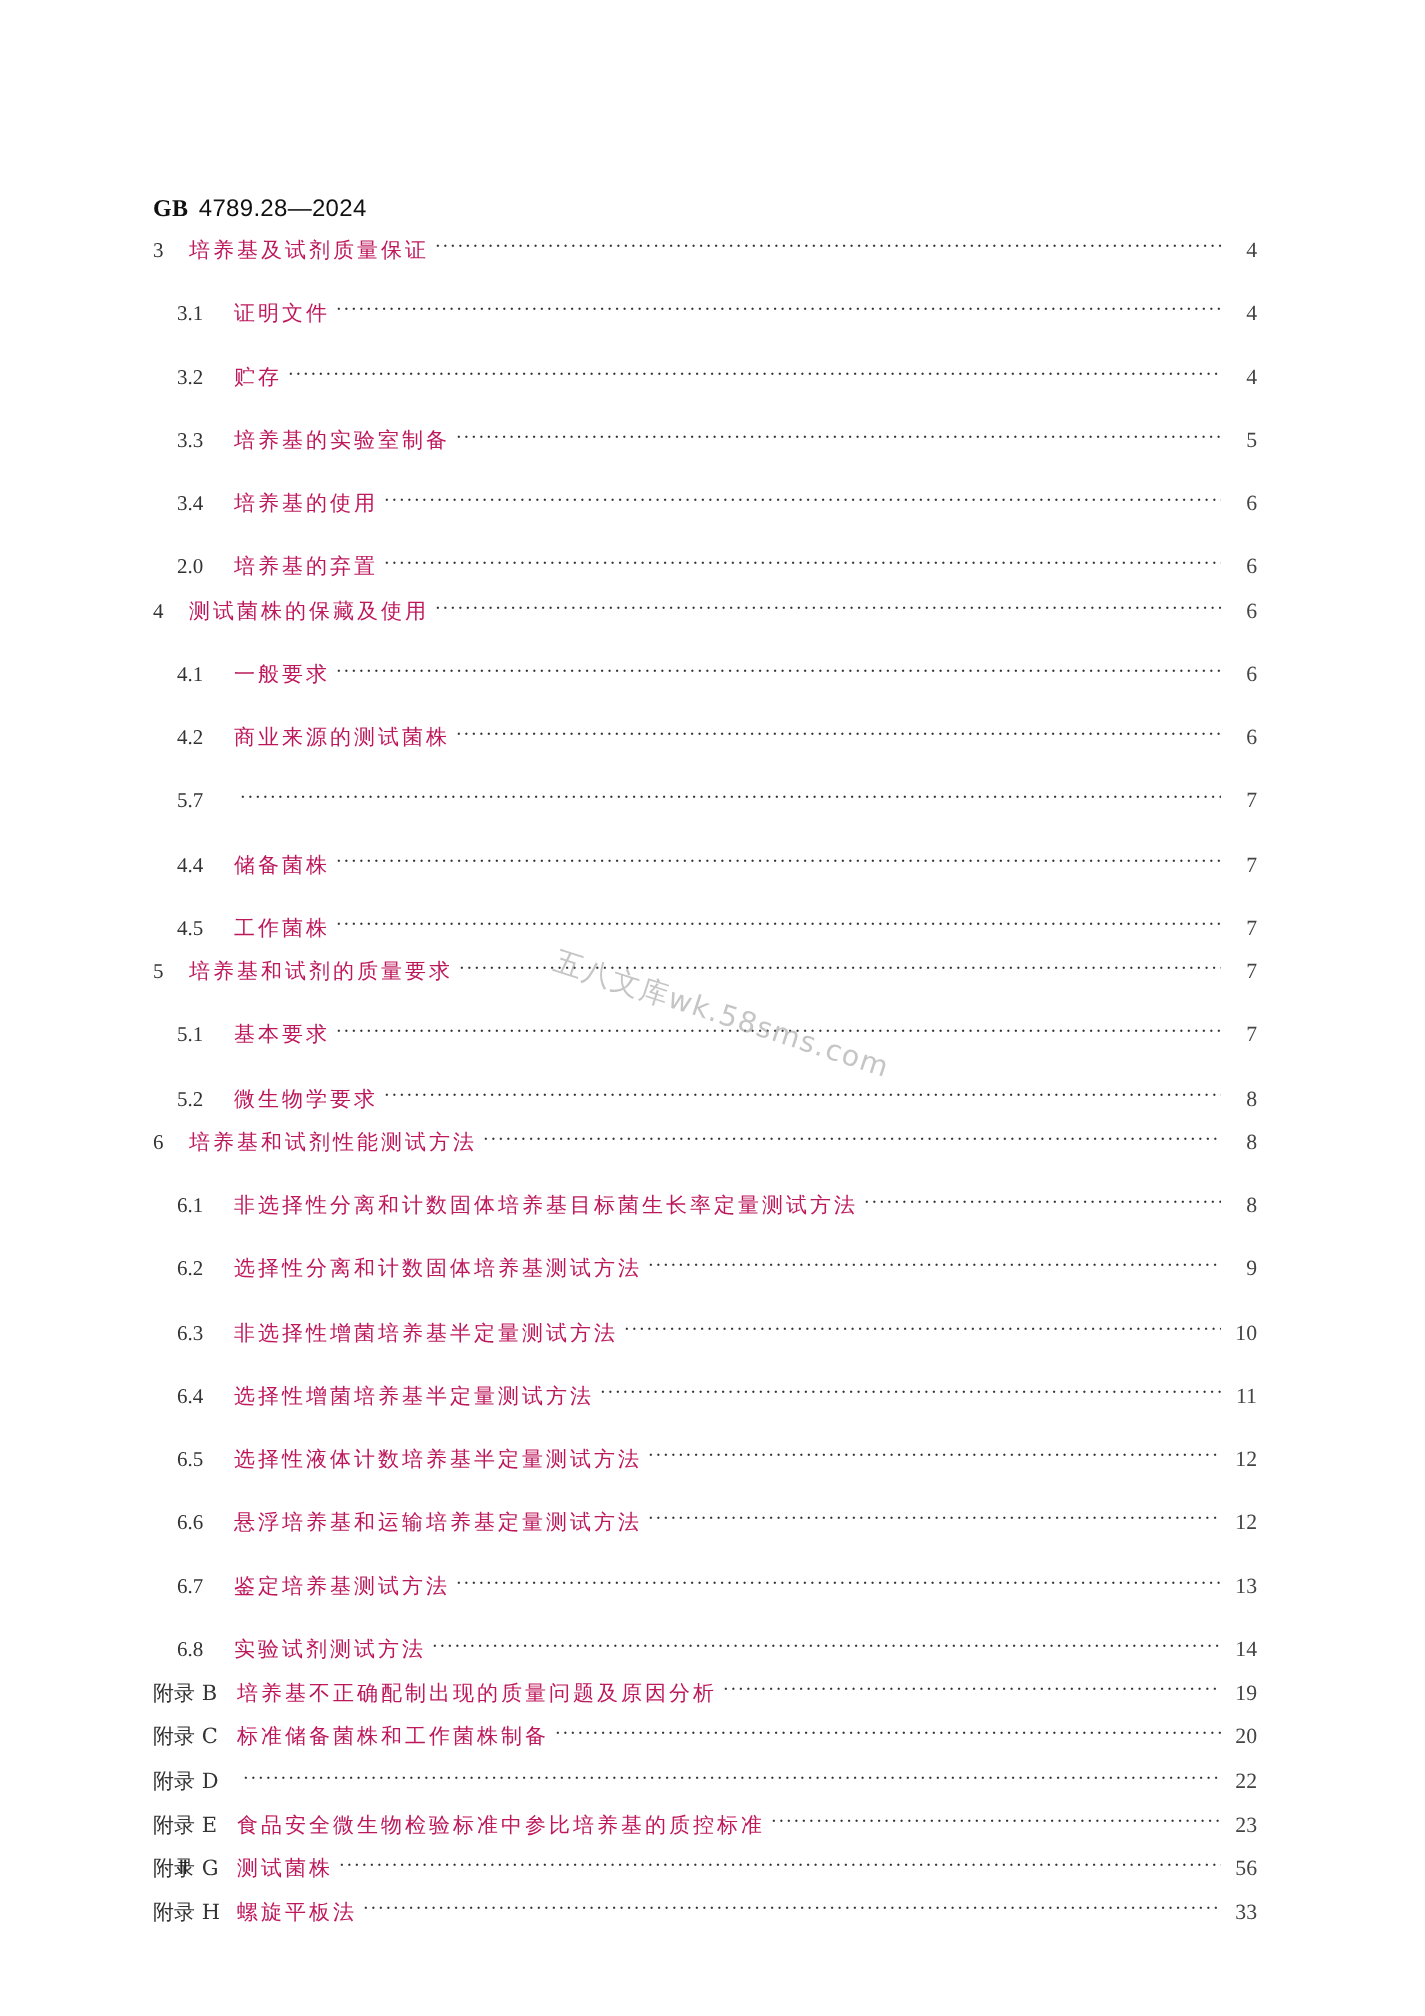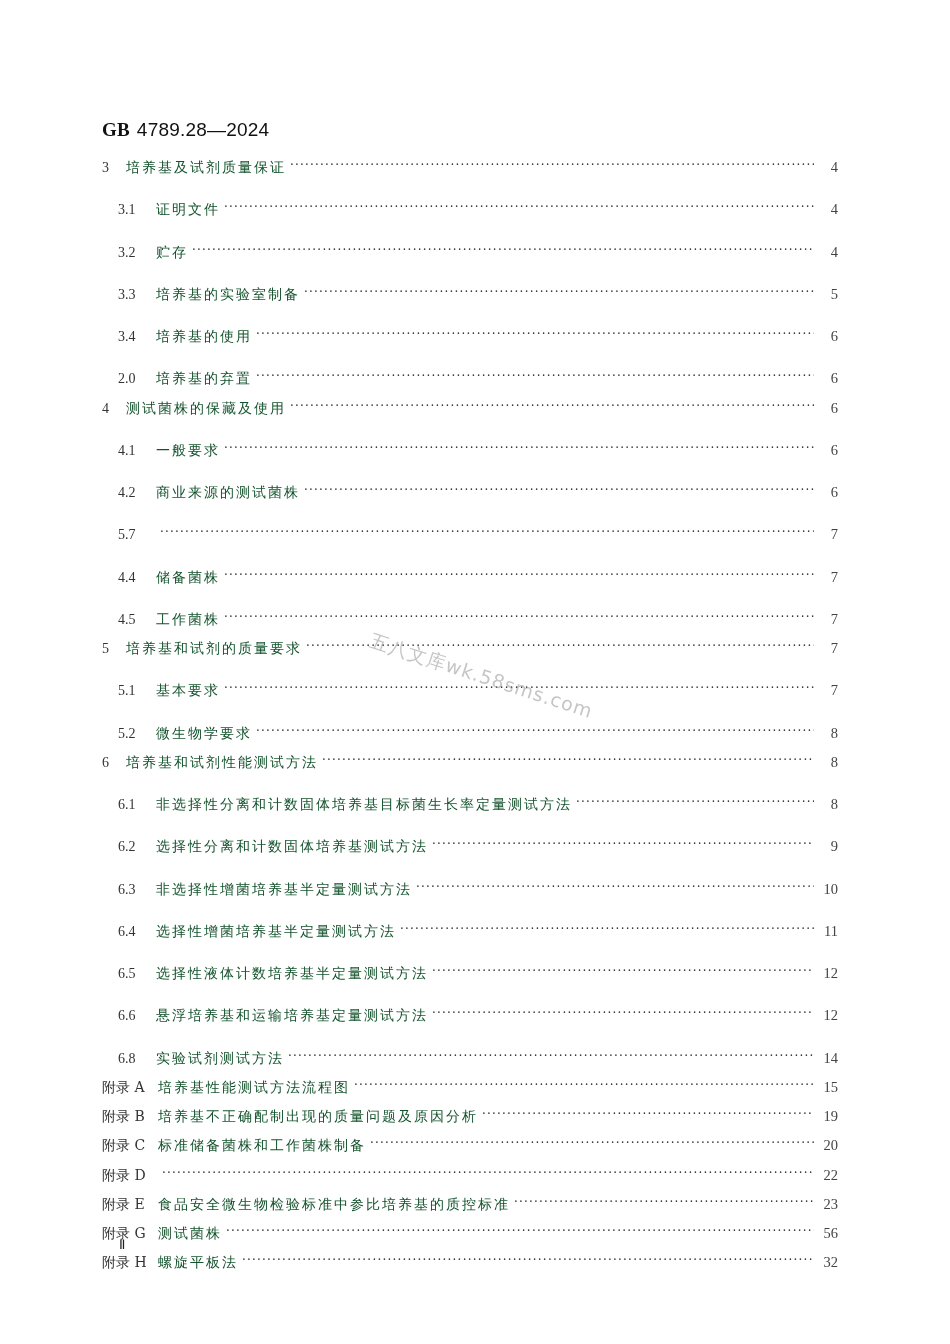--- a/index.html
+++ b/index.html
@@ -11,22 +11,22 @@
       width: 950px;
       height: 1344px;
       position: relative;
       overflow: hidden;
       font-family: "DejaVu Serif", "Liberation Serif", serif;
       color: #1a1a1a;
     }
     .header {
       position: absolute;
       left: 102px;
-      top: 119px;
-      font-size: 19px;
+      top: 131px;
+      font-size: 16px;
       color: #111;
       font-family: "Liberation Sans", "DejaVu Sans", sans-serif;
       letter-spacing: 0.2px;
     }
     .header .gb {
       font-family: "Liberation Serif", "DejaVu Serif", serif;
       font-weight: bold;
       margin-right: 7px;
     }
     .toc {
@@ -54,21 +54,21 @@
     .num {
       display: inline-block;
       color: #333;
       font-family: "Liberation Serif", "DejaVu Serif", serif;
     }
     .level-1 .num { min-width: 24px; }
     .level-2 .num { min-width: 38px; }
     .title {
       display: inline-block;
       letter-spacing: 2px;
-      color: #14532d;
+      color: #be185d;
     }
     .leader {
       flex: 1;
       overflow: hidden;
       margin: 0 6px 0 4px;
       color: #333;
       font-size: 12px;
       letter-spacing: 0px;
       position: relative;
       top: -3px;
@@ -240,32 +240,32 @@
       <span class="leader"></span>
       <span class="page">12</span>
     </div>
     <div class="toc-row level-2">
       <span class="num">6.6</span>
       <span class="title">悬浮培养基和运输培养基定量测试方法</span>
       <span class="leader"></span>
       <span class="page">12</span>
     </div>
     <div class="toc-row level-2">
+      <span class="num">6.7</span>
+      <span class="title">鉴定培养基测试方法</span>
+      <span class="leader"></span>
+      <span class="page">13</span>
+    </div>
+    <div class="toc-row level-2">
       <span class="num">6.8</span>
       <span class="title">实验试剂测试方法</span>
       <span class="leader"></span>
       <span class="page">14</span>
     </div>
     <div class="toc-row appendix">
-      <span class="num">附录 A</span>
-      <span class="title">培养基性能测试方法流程图</span>
-      <span class="leader"></span>
-      <span class="page">15</span>
-    </div>
-    <div class="toc-row appendix">
       <span class="num">附录 B</span>
       <span class="title">培养基不正确配制出现的质量问题及原因分析</span>
       <span class="leader"></span>
       <span class="page">19</span>
     </div>
     <div class="toc-row appendix">
       <span class="num">附录 C</span>
       <span class="title">标准储备菌株和工作菌株制备</span>
       <span class="leader"></span>
       <span class="page">20</span>
@@ -284,19 +284,19 @@
     <div class="toc-row appendix">
       <span class="num">附录 G</span>
       <span class="title">测试菌株</span>
       <span class="leader"></span>
       <span class="page">56</span>
     </div>
     <div class="toc-row appendix">
       <span class="num">附录 H</span>
       <span class="title">螺旋平板法</span>
       <span class="leader"></span>
-      <span class="page">32</span>
+      <span class="page">33</span>
     </div>
   </div>
 
 <div class="watermark">五八文库wk.58sms.com</div>
 
 <div class="footer-page">Ⅱ</div>
 
 </body></html>

